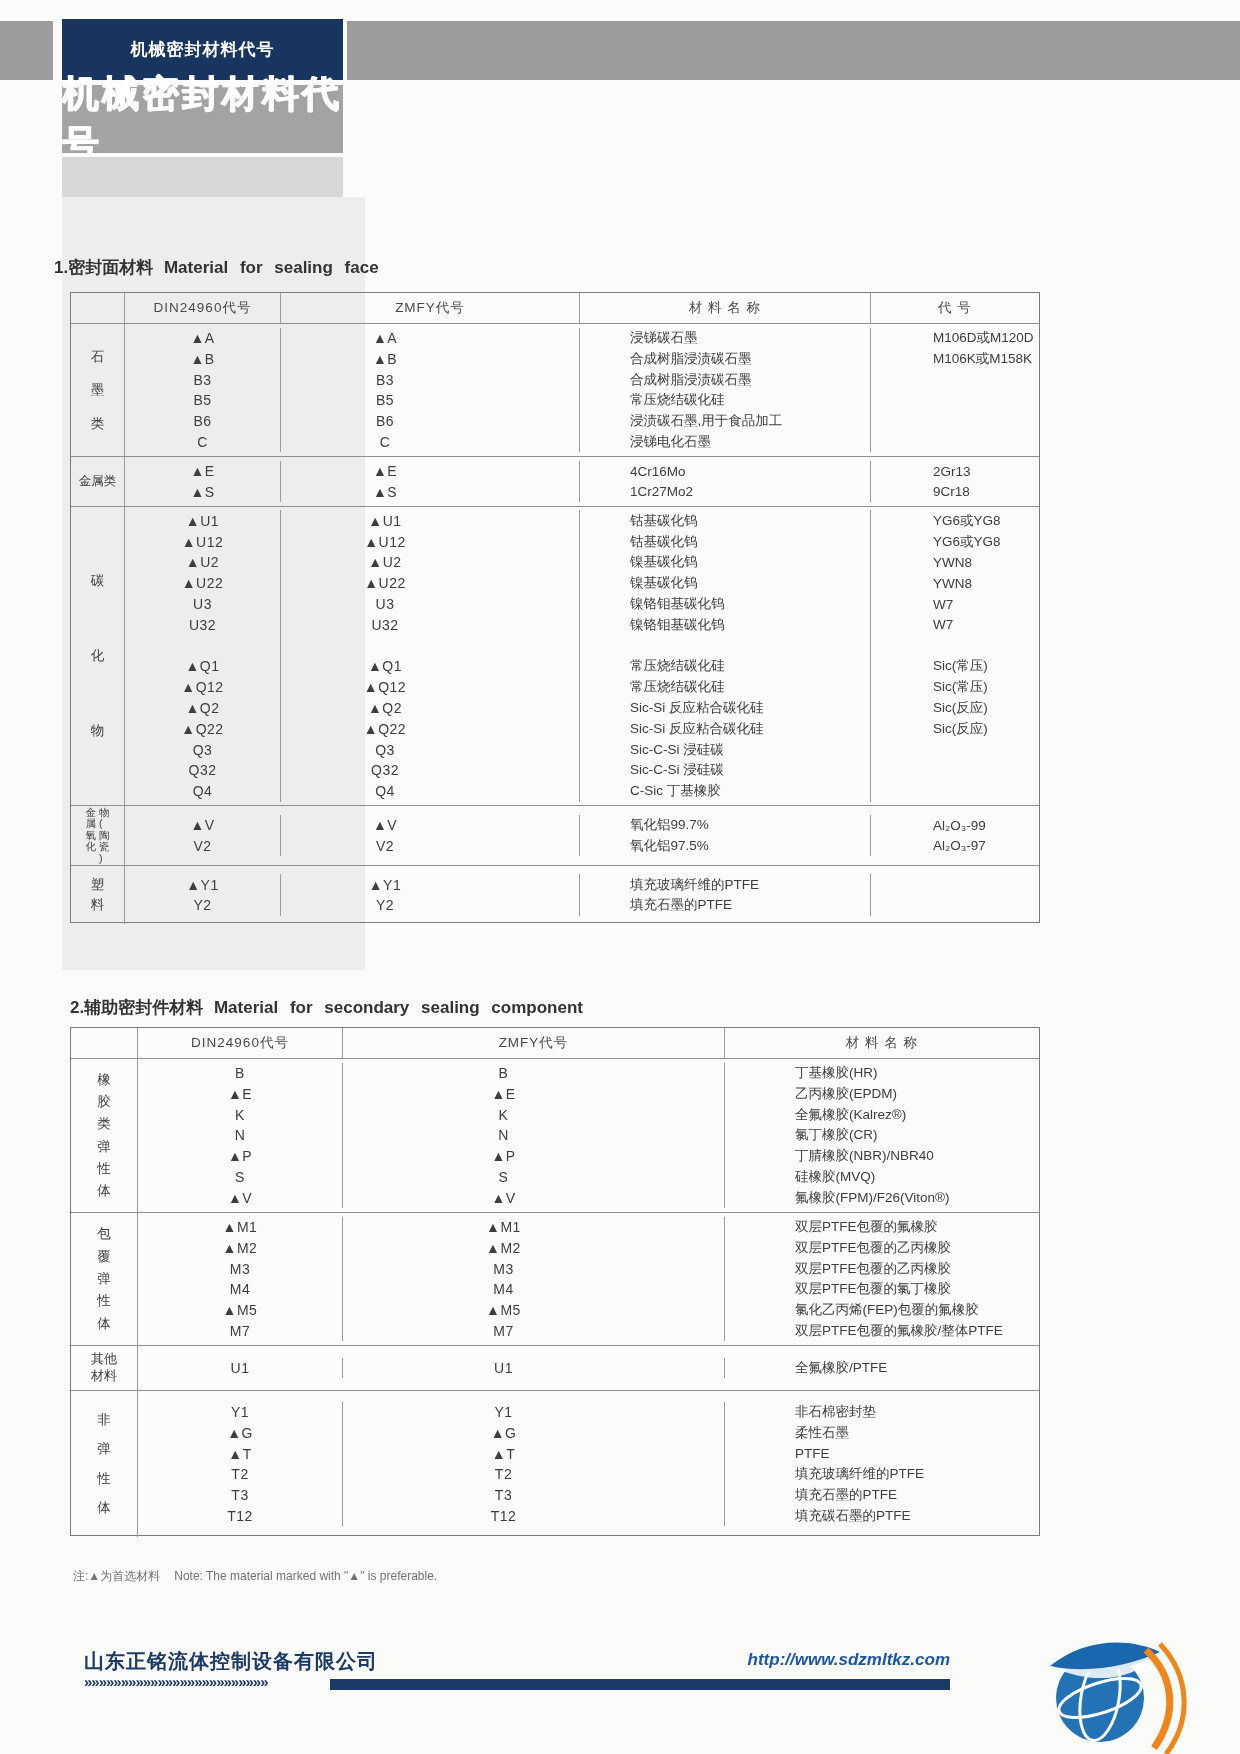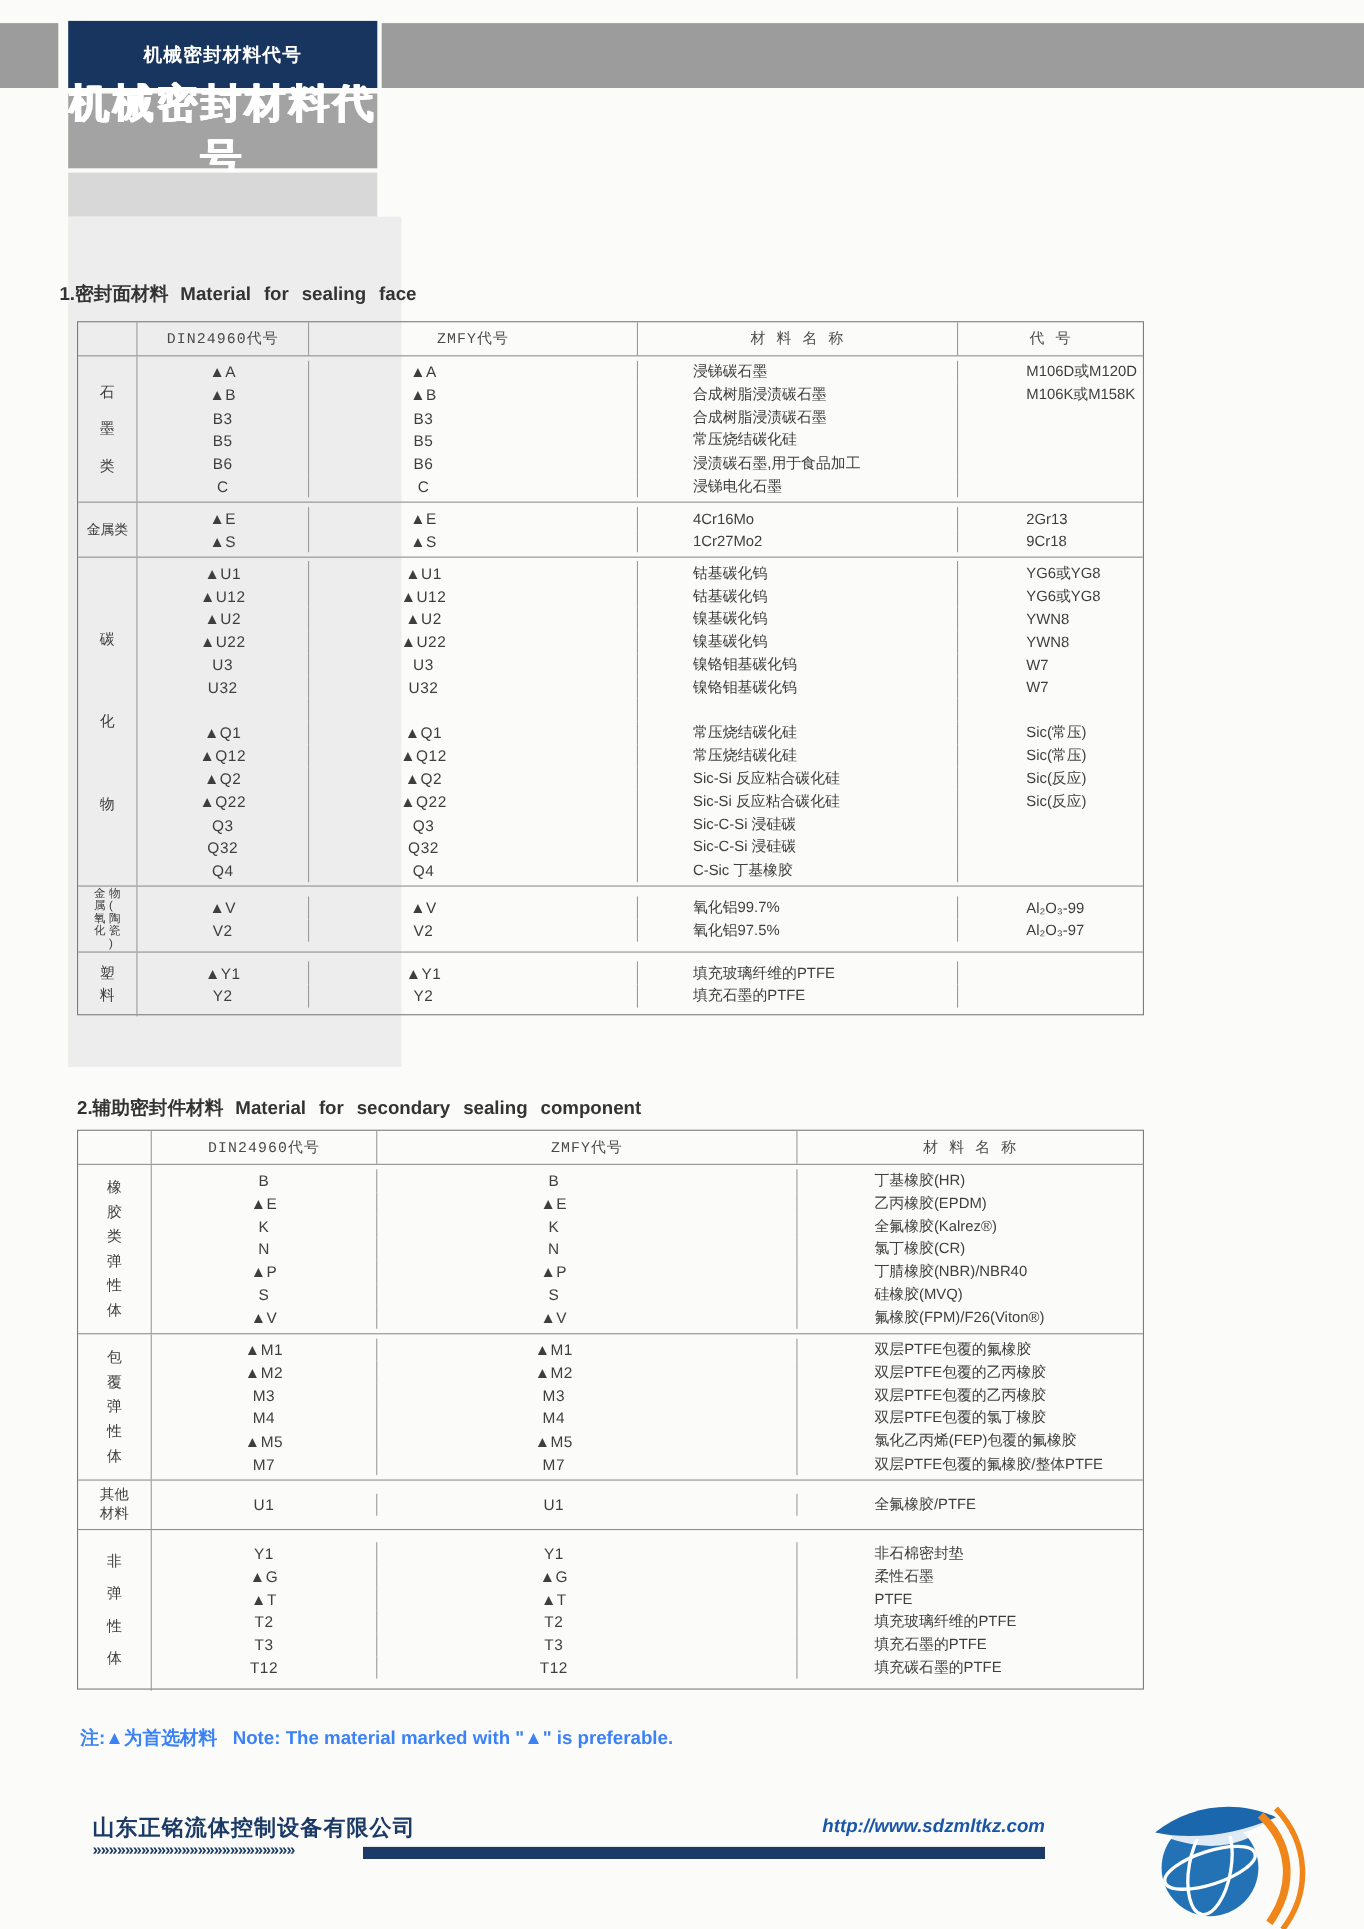--- a/index.html
+++ b/index.html
@@ -1,18 +1,18 @@
 <!DOCTYPE html>
 <html><head>
 <meta charset="utf-8">
 <style>
   html,body{margin:0;padding:0;}
   #page{position:relative;width:1240px;height:1754px;background:#fbfbf9;
         font-family:"Liberation Sans","DejaVu Sans",sans-serif;overflow:hidden;color:#3e3e3e;}
-  .abs{position:absolute;text-align:center;}
+  .abs{position:absolute;}
 
   
   .strip{background:#9c9c9c;}
   .navy-tab{background:#17355e;color:#fff;font-size:17px;font-weight:bold;
             display:flex;align-items:center;justify-content:center;letter-spacing:1px;}
   .big-banner{background:#a3a3a3;color:#fff;display:flex;align-items:center;justify-content:center;
               font-size:37px;font-weight:900;letter-spacing:3px;
               text-shadow:0.8px 0 #fff,-0.8px 0 #fff,0 0.8px #fff;}
   .light-strip{background:#d8d8d8;}
   .band{background:#ededed;}
@@ -21,42 +21,42 @@
   .sec-head{display:flex;align-items:center;gap:10px;}
   .sq{width:15px;height:15px;background:#1d4c8f;}
   .sec-cn{font-size:20px;font-weight:bold;color:#3c3c3c;letter-spacing:1px;}
   .sec-en{font-size:17px;color:#555;}
   .tbl-title{font-size:17px;font-weight:bold;color:#333;}
   .tbl-title .en{word-spacing:7px;margin-left:6px;}
 
   
   .table{position:absolute;border:1.5px solid #7c7c7c;display:flex;flex-direction:column;
          font-size:13.5px;color:#3e3e3e;box-sizing:border-box;background:transparent;}
-  .thead{height:30px;display:flex;flex:0 0 auto;font-family:Liberation Mono, monospace;}
+  .thead{height:30px;display:flex;flex:0 0 auto;}
   .tgroup{display:flex;border-top:1px solid #8f8f8f;box-sizing:border-box;flex:0 0 auto;}
   .rows{display:flex;flex-direction:column;justify-content:center;flex:1;height:100%;}
   .trow{display:flex;}
   .drow{height:20.8px;flex:0 0 auto;}
   .cell{display:flex;align-items:center;box-sizing:border-box;border-right:1px solid #9b9b9b;height:100%;}
   .grow{flex:1;border-right:none;}
   .hcell{justify-content:center;font-size:13.5px;color:#4a4a4a;letter-spacing:1px;}
   .din,.zmfy,.zmfy2{justify-content:center;font-size:14px;letter-spacing:0.5px;}
   .zmfy{padding-right:90px;}
   .zmfy2{padding-right:60px;}
   .name{padding-left:50px;}
   .name2{padding-left:70px;}
   .code{padding-left:62px;}
   .cat{justify-content:center;font-size:12.5px;color:#3e3e3e;}
   .vert{flex-direction:column;justify-content:space-evenly;padding:8px 0;font-size:13.5px;}
   .catlines{flex-direction:column;justify-content:center;line-height:1.3;font-size:13px;}
   .oxide{display:flex;gap:3px;}
   .vcol{display:flex;flex-direction:column;font-size:10.5px;line-height:1.1;}
 
   
-  .note{font-size:17px;color:#3b82f6;font-weight:bold;}
+  .note{font-size:12px;color:#737373;}
   .note .en{margin-left:14px;}
   .company{font-size:20px;font-weight:bold;color:#1b3a66;letter-spacing:1px;}
   .chevrons{font-size:15px;color:#1b3a66;letter-spacing:-1px;font-weight:bold;}
   .rule{background:#1b3a66;}
   .url{font-size:17px;font-weight:bold;font-style:italic;color:#1a56a8;}
 </style>
 </head>
 <body>
 
 <div id="page">

